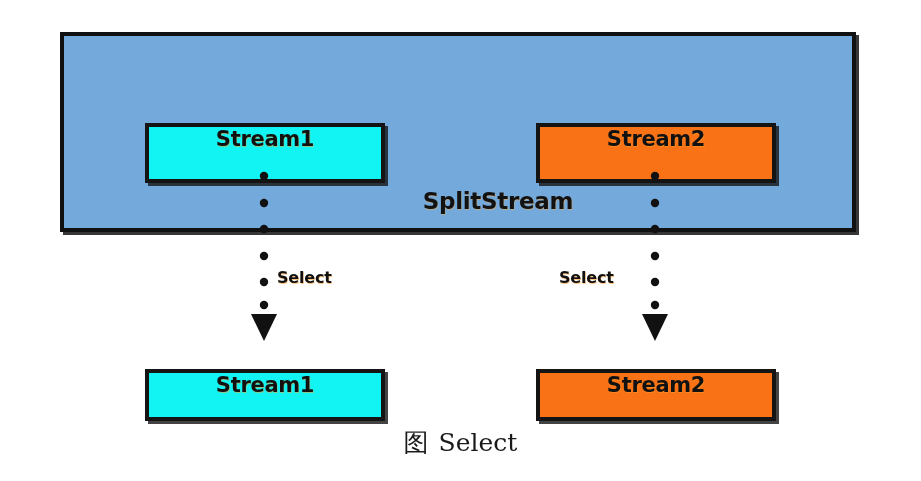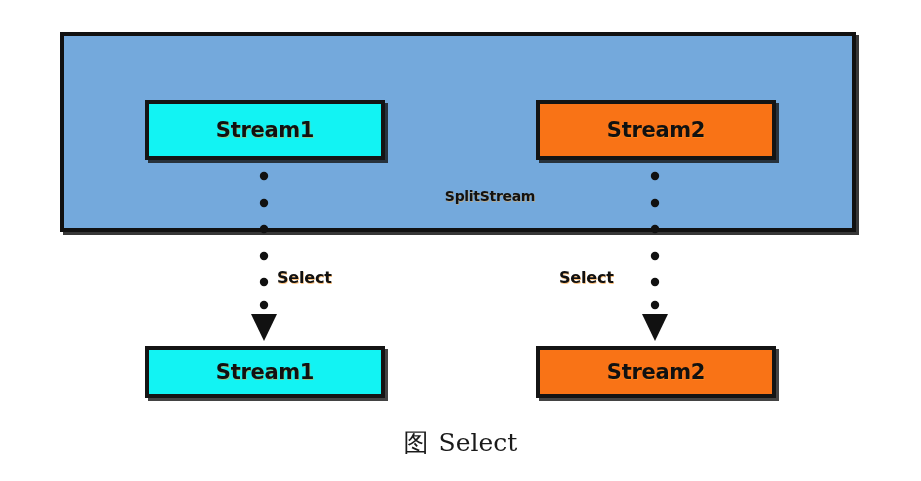--- a/index.html
+++ b/index.html
@@ -29,42 +29,43 @@
     width: 796px;
     height: 200px;
     background: #74A9DC;
     border: 4px solid #111111;
     box-sizing: border-box;
     box-shadow: 3px 3px 0 0 rgba(20,20,20,0.85);
   }
 
   .panel-label {
     position: absolute;
-    left: 0;
+    left: 8px;
     top: 152px;
     width: 796px;
     text-align: center;
     font-family: "DejaVu Sans", sans-serif;
-    font-size: 14px;
+    font-size: 23px;
     font-weight: bold;
     letter-spacing: -0.3px;
     color: #121212;
     text-shadow: 0.6px 0.6px 0 rgba(255,170,60,0.45);
     padding-left: 28px;
   }
 
   
   .stream-box {
     position: absolute;
     box-sizing: border-box;
     border: 4px solid #141414;
     display: flex;
-    align-items: center;
+    align-items: flex-start;
     justify-content: center;
     box-shadow: 3px 3px 0 0 rgba(20,20,20,0.8);
+    margin-top: 23px;
   }
   .stream-box .box-label {
     font-family: "DejaVu Sans", sans-serif;
     font-size: 21px;
     font-weight: bold;
     letter-spacing: -0.3px;
     color: #111111;
     text-shadow: 0.6px 0.6px 0 rgba(255,160,40,0.5);
   }
 

